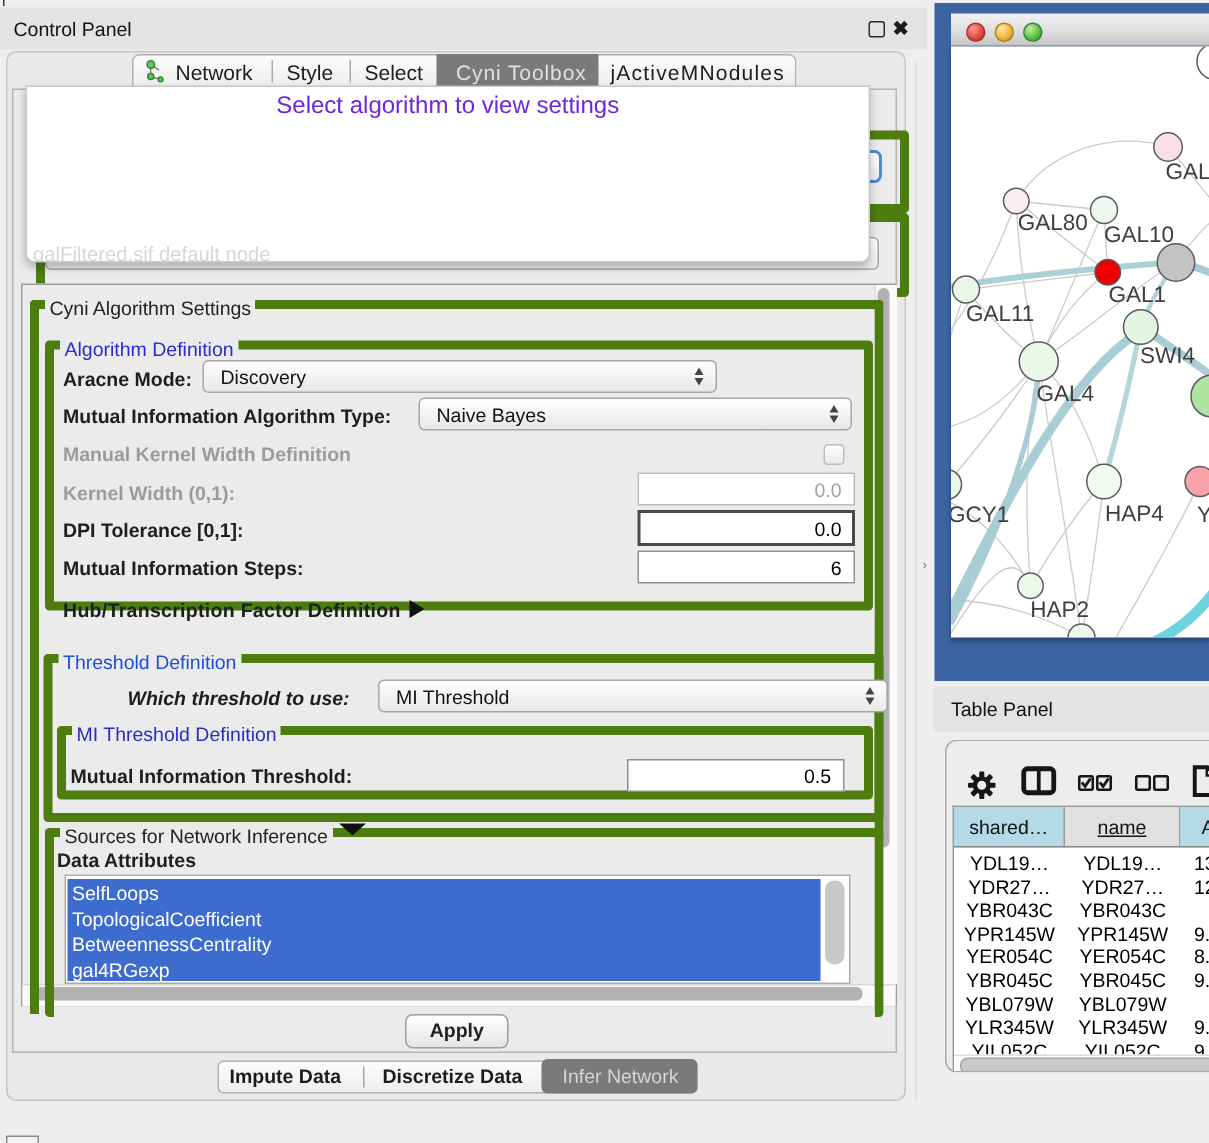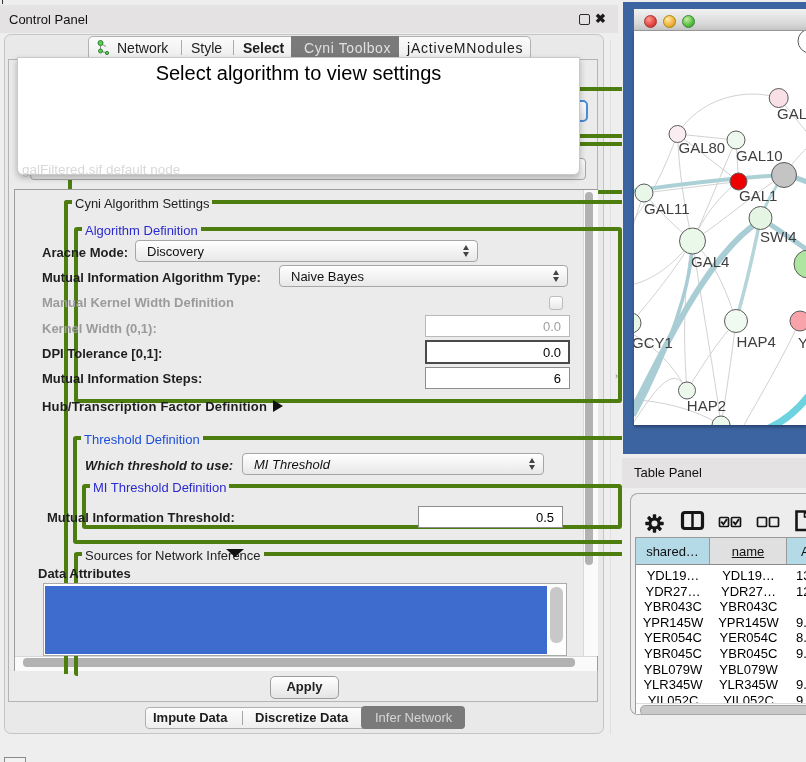--- a/index.html
+++ b/index.html
@@ -1,21 +1,21 @@
 <!DOCTYPE html>
 <html><head>
 <meta charset="utf-8">
 <style>
 html,body{margin:0;padding:0;}
 body{width:806px;height:762px;position:relative;overflow:hidden;
  font-family:"Liberation Sans",sans-serif;background:#efeeee;}
 .abs{position:absolute;}
 .b{font-weight:bold;}
 .lbl{font-weight:bold;font-size:13px;color:#1e1e1e;}
-.group{position:absolute;border:4px solid #4d7c0f;border-radius:3px;margin-left:44px;}
+.group{position:absolute;border:6px solid #4d7c0f;border-radius:3px;}
 .gtitle{position:absolute;top:-8px;background:#ecebeb;padding:0 3px;font-size:13px;}
 .combo{position:absolute;height:22px;border:1px solid #a6a6a6;border-radius:4px;
  background:linear-gradient(#ffffff,#f2f2f2 55%,#e8e8e8);box-sizing:border-box;}
 .combo .ct{position:absolute;left:11px;top:3px;font-size:13px;color:#111;}
 .spin{position:absolute;right:7px;top:3px;width:8px;height:14px;}
 .spin:before{content:"";position:absolute;left:1px;top:1px;border-left:3.5px solid transparent;border-right:3.5px solid transparent;border-bottom:5px solid #444;}
 .spin:after{content:"";position:absolute;left:1px;bottom:1px;border-left:3.5px solid transparent;border-right:3.5px solid transparent;border-top:5px solid #444;}
 .tfield{position:absolute;background:#fff;box-sizing:border-box;font-size:13px;text-align:right;}
 </style>
 </head>
@@ -31,21 +31,21 @@
   <div class="abs" style="left:595px;top:11px;font-size:13px;font-weight:bold;color:#1b1b1b;">✖</div>
   <div class="abs" style="left:610px;top:40px;width:1px;height:694px;background:#e0dede;"></div>
 
   <div class="abs" style="left:4px;top:34px;width:600px;height:700px;background:#eae9e9;border:1px solid #c6c4c4;border-radius:7px;box-sizing:border-box;"></div>
 
   <div id="toptabs">
       <div class="abs" style="left:88px;top:36px;width:443px;height:23px;background:linear-gradient(#fbfbfb,#ededed);border:1px solid #b2b2b2;border-bottom:none;border-radius:5px 5px 0 0;box-sizing:border-box;"></div>
       <div class="abs" style="left:291px;top:36px;width:108px;height:23px;background:#7a7a7a;"></div>
       <div class="abs" style="left:117px;top:40px;font-size:14px;color:#1c1c1c;">Network</div>
       <div class="abs" style="left:191px;top:40px;font-size:14px;color:#1c1c1c;">Style</div>
-      <div class="abs" style="left:243px;top:40px;font-size:14px;color:#1c1c1c;font-weight:bold;">Select</div>
+      <div class="abs" style="left:243px;top:40px;font-size:14px;color:#1c1c1c;">Select</div>
       <div class="abs" style="left:304px;top:40px;font-size:14px;color:#e0e0e0;letter-spacing:0.6px;">Cyni Toolbox</div>
       <div class="abs" style="left:407px;top:40px;font-size:14px;color:#1c1c1c;letter-spacing:0.8px;">jActiveMNodules</div>
       <div class="abs" style="left:181px;top:40px;width:1px;height:15px;background:#aaa;"></div>
       <div class="abs" style="left:233px;top:40px;width:1px;height:15px;background:#aaa;"></div>
       <svg class="abs" style="left:96px;top:40px;" width="14" height="15" viewBox="0 0 14 15">
         <g stroke="#8a8a8a" stroke-width="1" fill="none">
           <path d="M4.5,3.5 L4.5,11.5 M4.5,3.5 L10,6.5 M4.5,11.5 L10.5,12.5"></path>
         </g>
         <circle cx="4.5" cy="3" r="2.5" fill="#5ecb5e" stroke="#2c862c"></circle>
         <circle cx="4.5" cy="11" r="2" fill="#5ecb5e" stroke="#2c862c"></circle>
@@ -94,45 +94,46 @@
   <div class="lbl abs" style="left:42px;top:371px;">Mutual Information Steps:</div>
   <div class="tfield" style="left:425px;top:367px;width:145px;height:22px;border:1px solid #8e8e8e;color:#000;padding:3px 8px 0 0;">6</div>
 
   <div class="lbl abs" style="left:42px;top:399px;letter-spacing:0.2px;">Hub/Transcription Factor Definition</div>
   <div class="abs" style="left:273px;top:400px;width:0;height:0;border-top:6.5px solid transparent;border-bottom:6.5px solid transparent;border-left:10px solid #111;"></div>
 
   <div class="group" style="left:29px;top:436px;width:548px;height:100px;">
      <div class="gtitle" style="left:4px;color:#1d4ed8;text-align:center;">Threshold Definition</div>
   </div>
   <div class="lbl abs" style="left:85px;top:458px;font-style:italic;">Which threshold to use:</div>
-  <div class="combo" style="left:242px;top:453px;width:302px;font-style:italic;">
+  <div class="combo" style="left:252px;top:453px;width:340px;">
       <span class="ct">MI Threshold</span>
       <span class="spin"></span>
     </div>
 
   <div class="group" style="left:38px;top:484px;width:532px;height:37px;">
      <div class="gtitle" style="left:4px;color:#2a2ace;">MI Threshold Definition</div>
   </div>
   <div class="lbl abs" style="left:47px;top:510px;">Mutual Information Threshold:</div>
   <div class="tfield" style="left:418px;top:506px;width:145px;height:22px;border:1px solid #8e8e8e;color:#000;padding:3px 8px 0 0;">0.5</div>
 
   <div class="group" style="left:30px;top:552px;width:547px;height:120px;border-bottom:none;">
      <div class="gtitle" style="left:4px;color:#222;">Sources for Network Inference</div>
   </div>
   <div class="abs" style="left:226px;top:549px;width:0;height:0;border-left:9px solid transparent;border-right:9px solid transparent;border-top:8px solid #111;"></div>
   <div class="lbl abs" style="left:38px;top:566px;">Data Attributes</div>
 
   <div class="abs" style="left:43px;top:583px;width:524px;height:73px;background:#fff;border:1px solid #aaa;box-sizing:border-box;overflow:hidden;">
      <div class="abs" style="left:1px;top:2px;width:502px;height:68px;background:#3e6cce;"></div>
+     <div class="abs" style="left:4px;top:3px;font-size:13px;color:#fff;line-height:17px;">SelfLoops<br>TopologicalCoefficient<br>BetweennessCentrality<br>gal4RGexp</div>
      <div class="abs" style="left:505px;top:0;width:17px;height:71px;background:#fdfdfd;"></div>
      <div class="abs" style="left:506px;top:3px;width:13px;height:56px;background:#c8c8c8;border-radius:6px;"></div>
   </div>
 
   <div class="abs" style="left:17px;top:57px;width:563px;height:118px;background:#fff;border:1px solid #c9c9c9;box-shadow:0 3px 6px rgba(0,0,0,0.25);box-sizing:border-box;border-radius:0 0 6px 6px;">
-    <div class="abs" style="left:0;top:4px;width:100%;text-align:center;font-size:20px;color:#000000;">Select algorithm to view settings</div>
+    <div class="abs" style="left:0;top:4px;width:100%;text-align:center;font-size:16px;color:#6d28d9;">Select algorithm to view settings</div>
     <div class="abs" style="left:4px;top:104px;font-size:13.5px;color:rgba(110,110,110,0.28);">galFiltered.sif default node</div>
   </div>
 
   <div class="abs" style="left:270px;top:676px;width:67px;height:19px;border:1px solid #9d9d9d;border-radius:5px;background:linear-gradient(#fff,#efefef 60%,#e4e4e4);text-align:center;font-size:13px;font-weight:bold;color:#222;padding-top:2px;box-sizing:content-box;">Apply</div>
 
   <div id="bottomtabs">
       <div class="abs" style="left:145px;top:707px;width:320px;height:22px;background:linear-gradient(#fcfcfc,#eeeeee);border:1px solid #b0b0b0;border-radius:4px;box-sizing:border-box;"></div>
       <div class="abs" style="left:361px;top:706px;width:104px;height:23px;background:#7a7a7a;border-radius:4px;"></div>
       <div class="abs" style="left:153px;top:710px;font-size:13px;font-weight:bold;color:#1c1c1c;">Impute Data</div>
       <div class="abs" style="left:255px;top:710px;font-size:13px;font-weight:bold;color:#1c1c1c;">Discretize Data</div>

